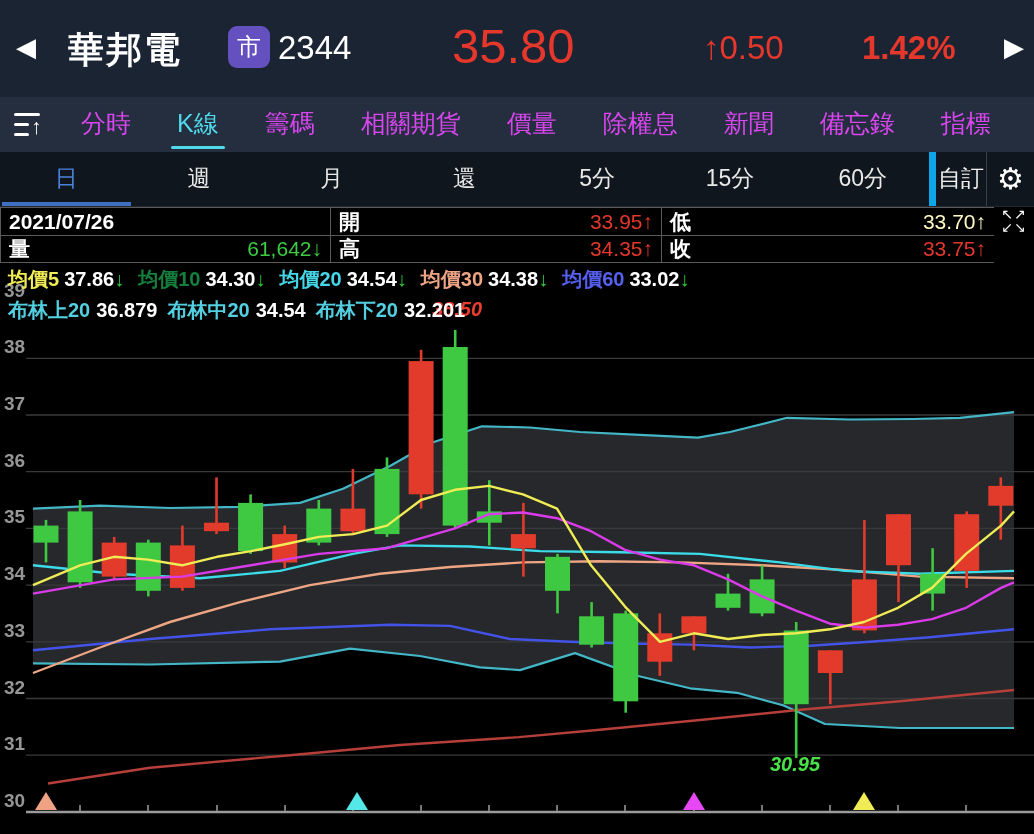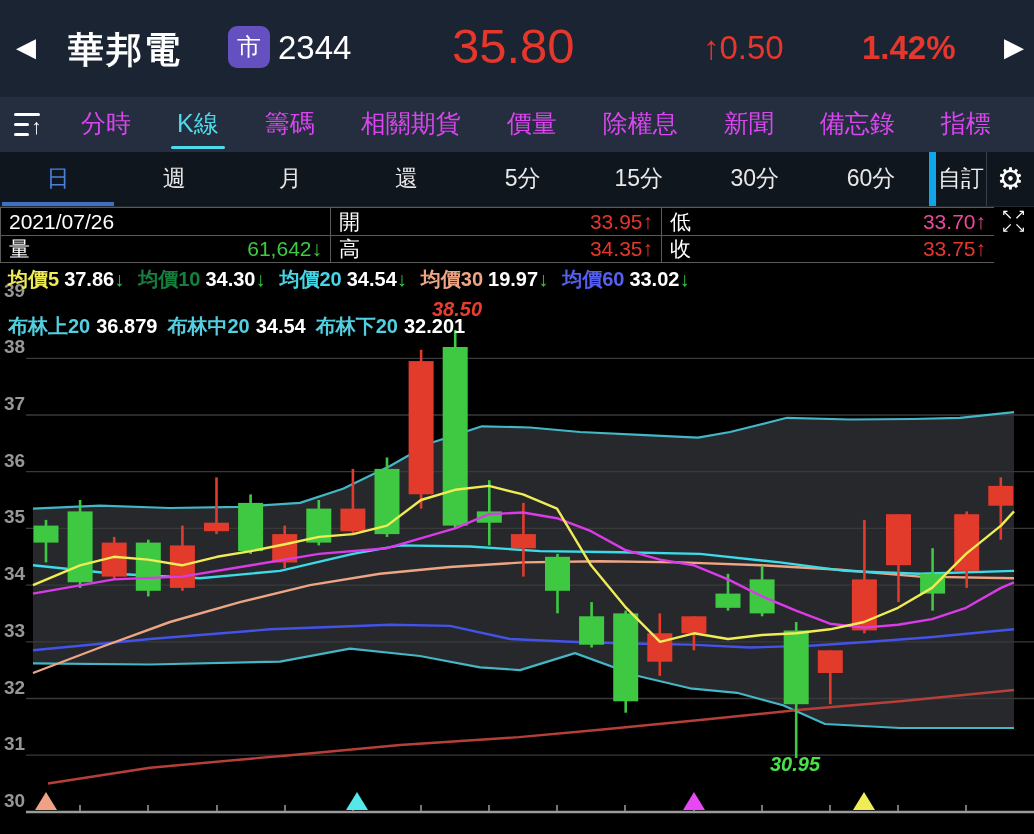--- a/index.html
+++ b/index.html
@@ -43,32 +43,32 @@
   .period-custom { flex:0 0 58px; text-align:center; color:#f0f0f0; font-size:23px; line-height:53px;
     border-left:7px solid #0ea5e9; border-right:1px solid #39404a; cursor:pointer; }
   .period-gear { flex:0 0 47px; text-align:center; color:#fff; font-size:30px; line-height:53px; cursor:pointer; }
 
   
   .infotable { position:absolute; left:0; top:207px; width:1034px; height:56px; background:#000; font-size:21px; }
   .inforow { display:flex; height:28px; }
   .cell { border:1px solid #5a5a5a; border-right:none; border-bottom:none; display:flex; align-items:center;
     padding:0 8px; color:#fff; }
   .inforow:last-child .cell { border-bottom:1px solid #5a5a5a; }
-  .cell .lbl { font-weight:normal; }
+  .cell .lbl { font-weight:bold; }
   .cell .val { margin-left:auto; }
   .c-date { width:330px; } .c-open { width:331px; } .c-low { width:333px; }
   .c-icon { width:40px; border:none !important; background:#000; flex-direction:column; justify-content:center; padding:0; }
   .expand-icon { color:#fff; font-size:14px; line-height:13px; text-align:center; letter-spacing:1px; cursor:pointer; }
 
   
   .ma-row { position:absolute; left:8px; top:265px; height:28px; display:flex; align-items:center;
     font-size:20px; font-weight:bold; white-space:nowrap; z-index:3; }
   .ma-item { margin-right:14px; }
   .ma-item .v { color:#fff; margin-left:5px; }
-  .boll-row { position:absolute; left:8px; top:312px; height:28px; display:flex; align-items:center;
+  .boll-row { position:absolute; left:8px; top:296px; height:28px; display:flex; align-items:center;
     font-size:20px; font-weight:bold; white-space:nowrap; z-index:3; }
   .boll-item { margin-right:10px; }
   .boll-item .l { color:#52cfe0; }
   .boll-item .v { color:#fff; margin-left:6px; }
 
   
   #chart { position:absolute; left:0; top:263px; width:1034px; height:571px; background:#000; z-index:1; }
 </style>
 </head>
 <body>
@@ -105,38 +105,37 @@
 
   </div>
 
   <div class="periodbar">
     <div class="period active">日</div>
     <div class="period">週</div>
     <div class="period">月</div>
     <div class="period">還</div>
     <div class="period">5分</div>
     <div class="period">15分</div>
-    <div class="period">30分</div>
     <div class="period">60分</div>
     <div class="period-custom">自訂</div>
     <div class="period-gear">⚙</div>
   </div>
 
   <div class="infotable">
     <div class="inforow">
       <div class="cell c-date">
           <span class="lbl">2021/07/26</span>
         </div>
       <div class="cell c-open">
         <span class="lbl">開</span>
         <span class="val" style="color: rgb(229, 55, 44);"><span>33.95</span><span>↑</span></span>
       </div>
       <div class="cell c-low">
         <span class="lbl">低</span>
-        <span class="val" style="color: #ec4899;"><span>33.70</span><span>↑</span></span>
+        <span class="val" style="color: #fef9c3;"><span>33.70</span><span>↑</span></span>
       </div>
       <div class="cell c-icon">
         <div class="expand-icon">↖↗</div>
         <div class="expand-icon">↙↘</div>
       </div>
     </div>
     <div class="inforow">
       <div class="cell c-date">
         <span class="lbl">量</span>
         <span class="val" style="color: rgb(61, 203, 67);"><span>61,642</span><span>↓</span></span>
@@ -150,21 +149,21 @@
         <span class="val" style="color: rgb(229, 55, 44);"><span>33.75</span><span>↑</span></span>
       </div>
       <div class="cell c-icon"></div>
     </div>
   </div>
 
   <div class="ma-row">
     <span class="ma-item"><span style="color: rgb(240, 236, 85);">均價5</span><span class="v">37.86</span><span style="color: rgb(46, 204, 64);">↓</span></span>
     <span class="ma-item"><span style="color: #15803d;">均價10</span><span class="v">34.30</span><span style="color: rgb(46, 204, 64);">↓</span></span>
     <span class="ma-item"><span style="color: rgb(69, 214, 232);">均價20</span><span class="v">34.54</span><span style="color: rgb(46, 204, 64);">↓</span></span>
-    <span class="ma-item"><span style="color: rgb(237, 165, 132);">均價30</span><span class="v">19.97</span><span style="color: rgb(46, 204, 64);">↓</span></span>
+    <span class="ma-item"><span style="color: rgb(237, 165, 132);">均價30</span><span class="v">34.38</span><span style="color: rgb(46, 204, 64);">↓</span></span>
     <span class="ma-item"><span style="color: rgb(85, 96, 240);">均價60</span><span class="v">33.02</span><span style="color: rgb(46, 204, 64);">↓</span></span>
   </div>
 
   <div class="boll-row">
     <span class="boll-item"><span class="l">布林上20</span><span class="v">36.879</span></span>
     <span class="boll-item"><span class="l">布林中20</span><span class="v">34.54</span></span>
     <span class="boll-item"><span class="l">布林下20</span><span class="v">32.201</span></span>
   </div>
 
   <svg id="chart" viewBox="0 0 1034 571" xmlns="http://www.w3.org/2000/svg">

